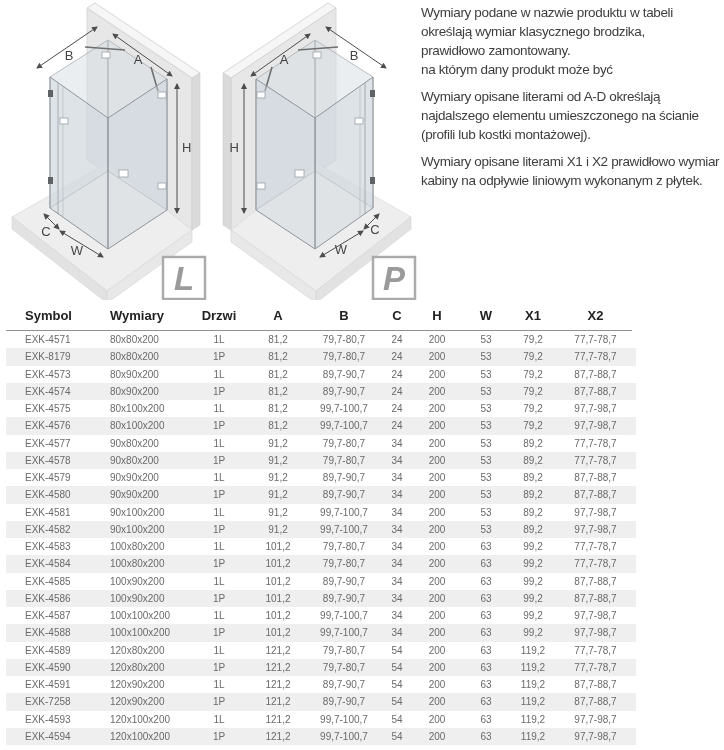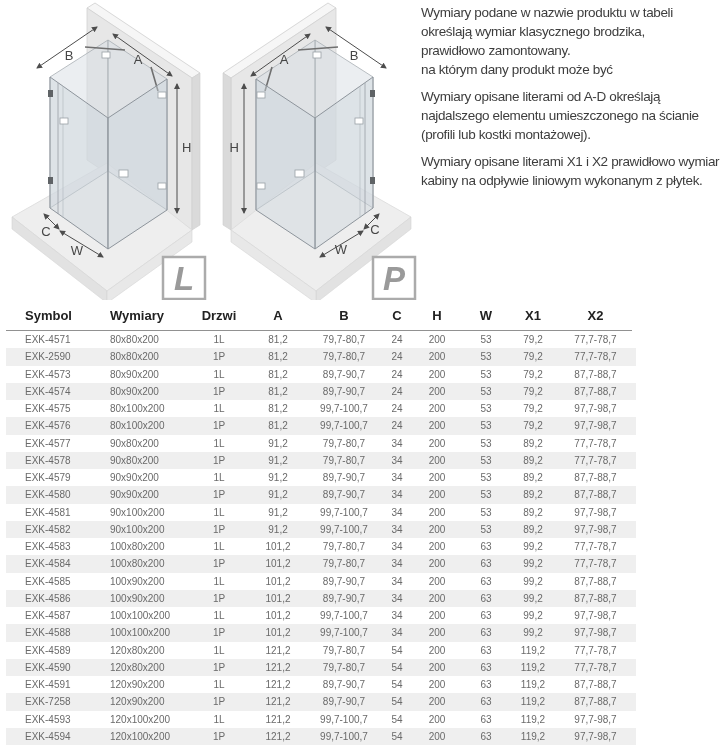--- a/index.html
+++ b/index.html
@@ -189,21 +189,21 @@
         <div class="cell">1L</div>
         <div class="cell">81,2</div>
         <div class="cell">79,7-80,7</div>
         <div class="cell">24</div>
         <div class="cell">200</div>
         <div class="cell">53</div>
         <div class="cell">79,2</div>
         <div class="cell">77,7-78,7</div>
       </div>
       <div class="trow">
-        <div class="cell a-left">EXK-2590</div>
+        <div class="cell a-left">EXK-8179</div>
         <div class="cell a-left">80x80x200</div>
         <div class="cell">1P</div>
         <div class="cell">81,2</div>
         <div class="cell">79,7-80,7</div>
         <div class="cell">24</div>
         <div class="cell">200</div>
         <div class="cell">53</div>
         <div class="cell">79,2</div>
         <div class="cell">77,7-78,7</div>
       </div>

